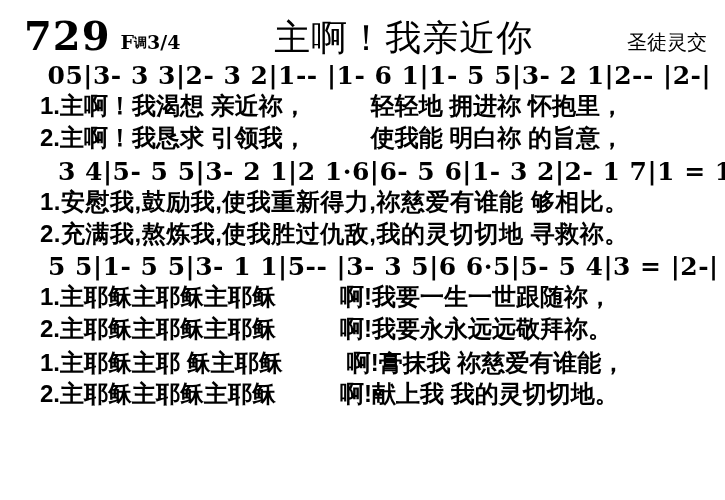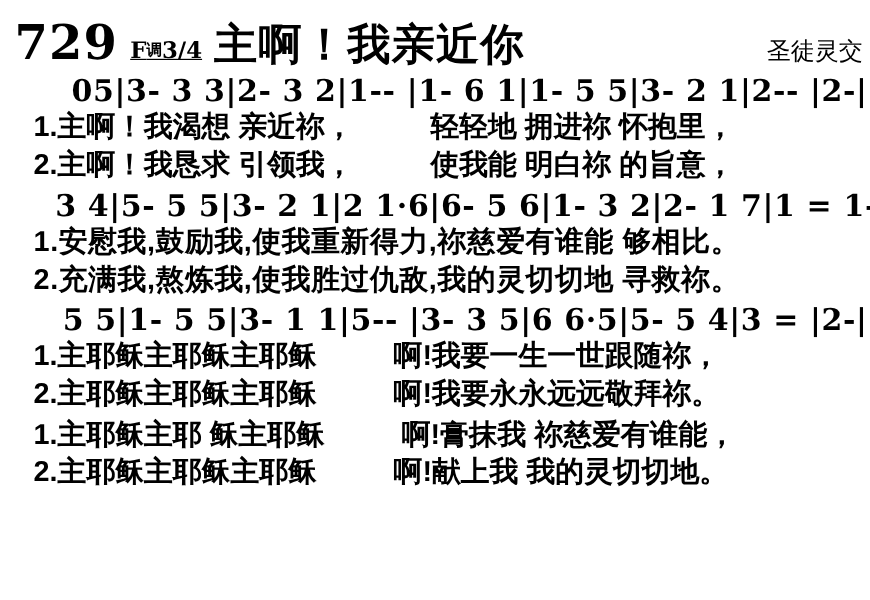--- a/index.html
+++ b/index.html
@@ -12,21 +12,21 @@
     background: #ffffff;
     font-family: "DejaVu Sans", "Liberation Sans", sans-serif;
     color: #000000;
     overflow: hidden;
   }
   .sheet {
     position: relative;
     width: 725px;
     height: 409px;
     box-sizing: border-box;
-    padding: 0 2px;
+    padding: 0 14px;
   }
 
   
   .header {
     display: flex;
     align-items: flex-end;
     gap: 10px;
     padding: 10px 4px 0 10px;
     height: 58px;
     box-sizing: border-box;
@@ -39,31 +39,30 @@
     line-height: 1;
     padding-bottom: 2px;
   }
   .key-sig {
     font-family: "DejaVu Serif", "Liberation Serif", serif;
     font-weight: bold;
     font-size: 19px;
     line-height: 1;
     padding-bottom: 6px;
     white-space: nowrap;
-    text-decoration: underline;
   }
   .key-sig .small {
     font-size: 13px;
     vertical-align: 2px;
   }
   .title {
     flex: 1;
-    text-align: left;
+    text-align: center;
     font-family: "DejaVu Sans", "Liberation Sans", sans-serif;
-    font-weight: bold;
+    font-weight: normal;
     font-size: 36px;
     line-height: 1;
     padding-bottom: 2px;
     letter-spacing: 1px;
   }
   .author {
     font-family: "DejaVu Sans", "Liberation Sans", sans-serif;
     font-weight: normal;
     font-size: 20px;
     line-height: 1;

